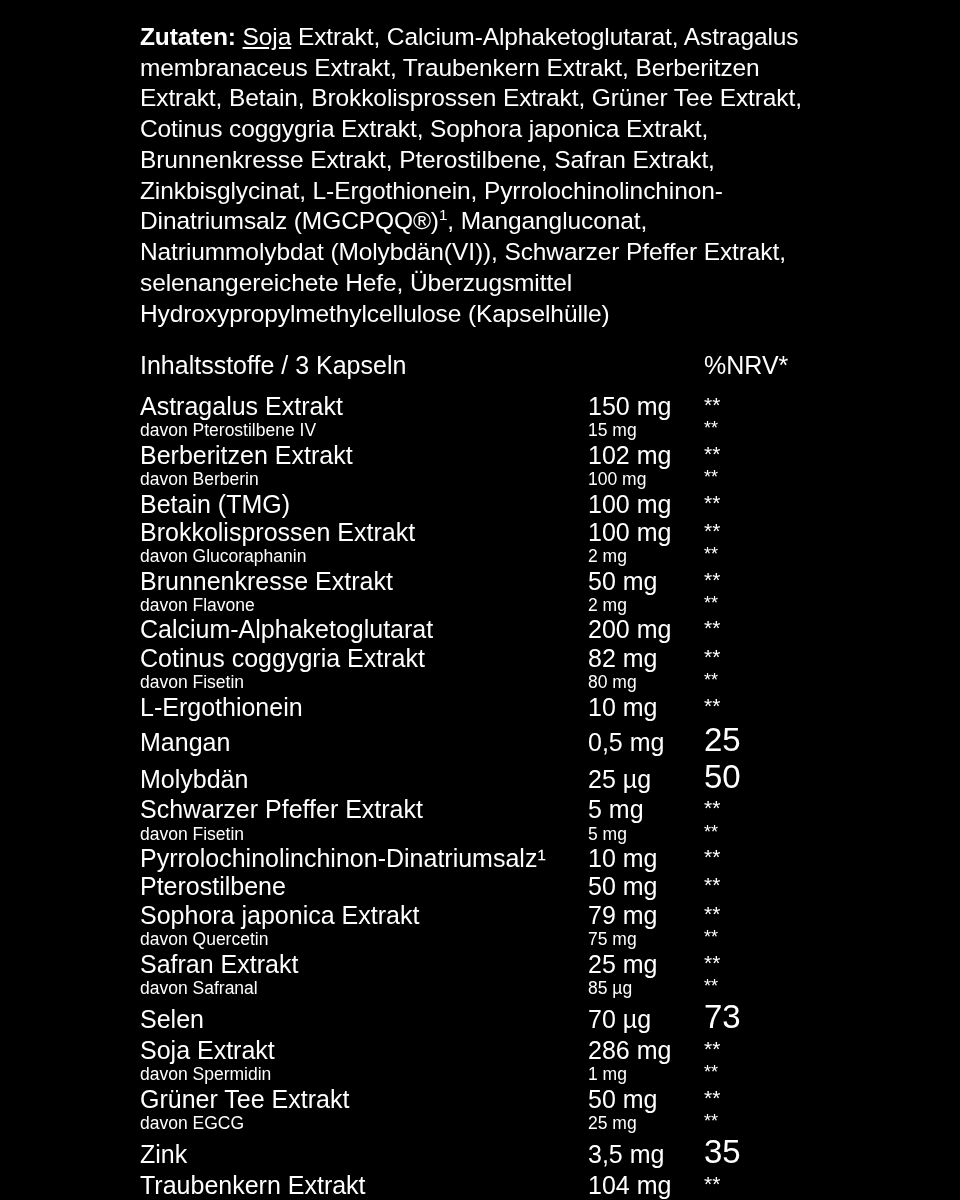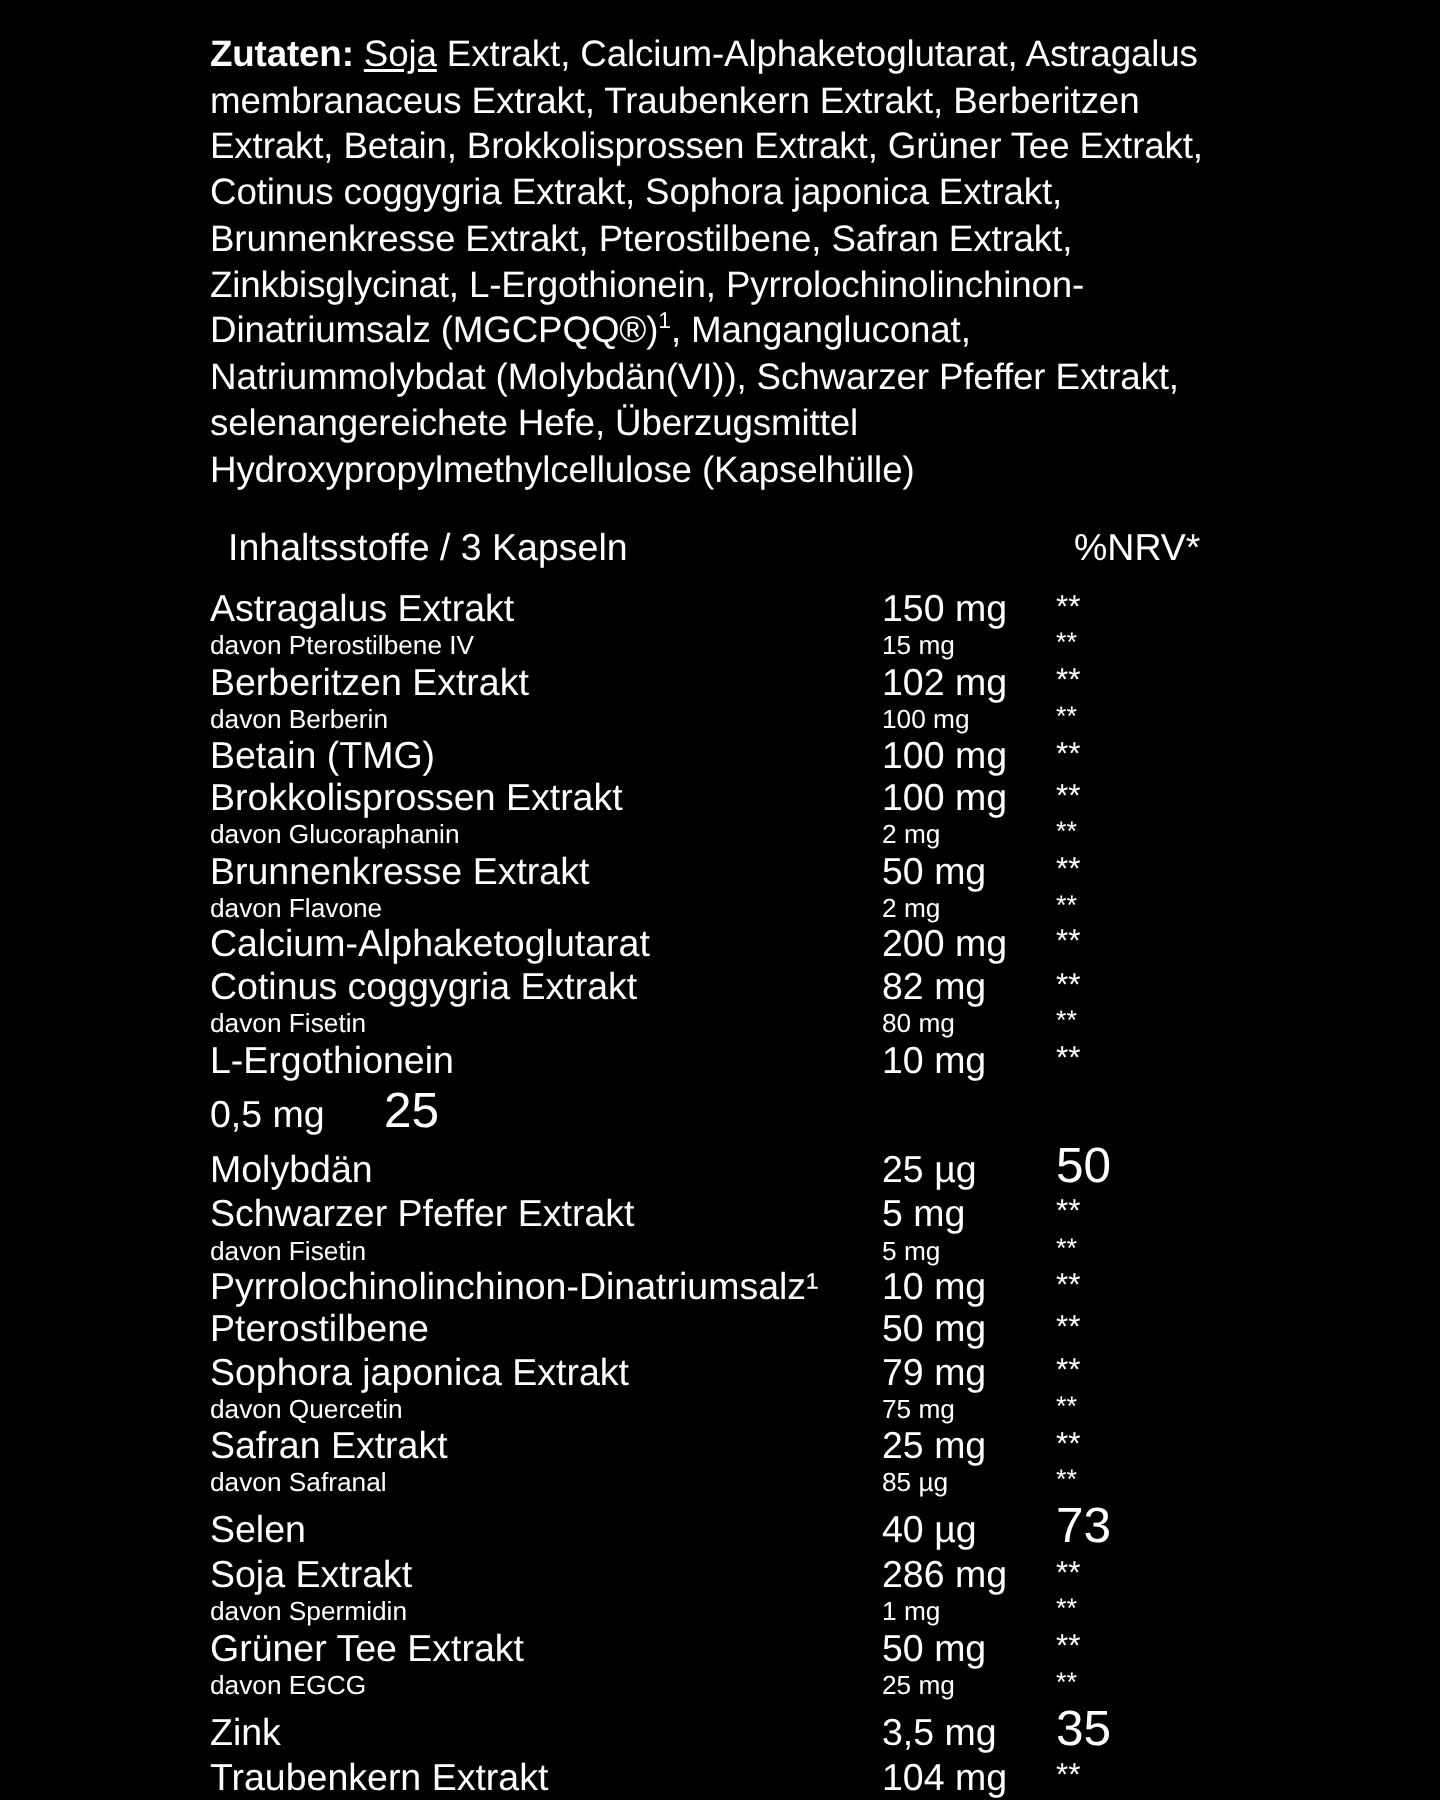--- a/index.html
+++ b/index.html
@@ -74,21 +74,20 @@
 
   
   .row.header {
     font-size: 25px;
     line-height: 1.5;
     margin-bottom: 7px;
   }
   .row.header .c-name {
     width: 564px;
     flex: 0 0 564px;
-    margin-left: 12px;
   }
 
   
   .row.main {
     font-size: 25px;
     line-height: 1.13;
   }
   .row.main .c-nrv {
     font-size: 33px;
   }
@@ -185,20 +184,21 @@
           <span class="c-name">davon Fisetin</span>
           <span class="c-amount">80 mg</span>
           <span class="c-nrv stars">**</span>
         </div>
         <div class="row main">
           <span class="c-name">L-Ergothionein</span>
           <span class="c-amount">10 mg</span>
           <span class="c-nrv stars">**</span>
         </div>
         <div class="row main">
+          <span class="c-name">Mangan</span>
           <span class="c-amount">0,5 mg</span>
           <span class="c-nrv">25</span>
         </div>
         <div class="row main">
           <span class="c-name">Molybdän</span>
           <span class="c-amount">25 µg</span>
           <span class="c-nrv">50</span>
         </div>
         <div class="row main">
           <span class="c-name">Schwarzer Pfeffer Extrakt</span>
@@ -235,21 +235,21 @@
           <span class="c-amount">25 mg</span>
           <span class="c-nrv stars">**</span>
         </div>
         <div class="row sub">
           <span class="c-name">davon Safranal</span>
           <span class="c-amount">85 µg</span>
           <span class="c-nrv stars">**</span>
         </div>
         <div class="row main">
           <span class="c-name">Selen</span>
-          <span class="c-amount">40 µg</span>
+          <span class="c-amount">70 µg</span>
           <span class="c-nrv">73</span>
         </div>
         <div class="row main">
           <span class="c-name">Soja Extrakt</span>
           <span class="c-amount">286 mg</span>
           <span class="c-nrv stars">**</span>
         </div>
         <div class="row sub">
           <span class="c-name">davon Spermidin</span>
           <span class="c-amount">1 mg</span>

